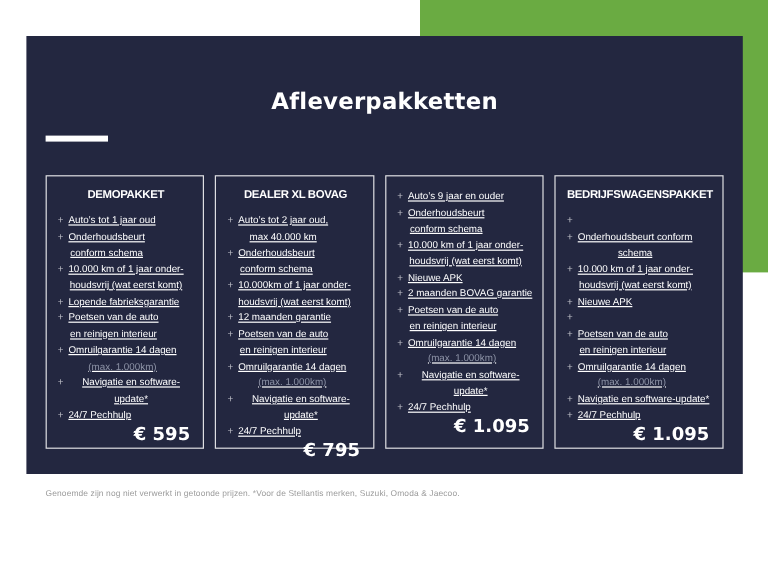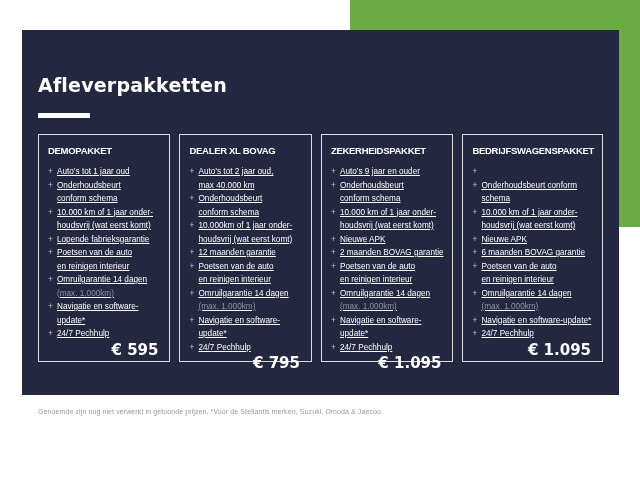--- a/index.html
+++ b/index.html
@@ -7,31 +7,31 @@
   body {
     position:relative; overflow:hidden; background:#ffffff;
     font-family:"Liberation Sans","DejaVu Sans",sans-serif;
   }
   .green-block {
     position:absolute; left:350px; top:0; width:290px; height:227px;
     background:#6aab42;
   }
   .panel {
     position:absolute; left:22px; top:30px; width:597px; height:365px;
-    background:#232740; padding:44px 16px 0 16px;
+    background:#232740; padding:44px 16px 0 16px;text-align:center;
   }
   .panel-title {
     color:#ffffff; font-size:19px; font-weight:bold; letter-spacing:0.2px;
     font-family:"DejaVu Sans","Liberation Sans",sans-serif;
   }
   .title-underline {
     width:52px; height:5px; background:#ffffff; margin-top:17px;
   }
   .cards {
-    display:flex; gap:9px; margin-top:16px; height:228px;
+    display:flex; gap:9px; margin-top:28px; height:228px;
   }
   .card {
     flex:1; border:1px solid rgba(255,255,255,0.85);
     padding:10px 8px 8px 9px; display:flex; flex-direction:column;
     color:#ffffff;
   }
   .card-title {
     font-size:9.5px; font-weight:bold; letter-spacing:-0.3px;
     white-space:nowrap; margin-bottom:9px; color:#ffffff;
   }
@@ -152,21 +152,20 @@
 
   <div class="item">
     <span class="plus">+</span>
     <span class="txt">24/7 Pechhulp</span>
   </div>
 </div>
     <div class="price">€ 795</div>
   </div>
 
   <div class="card">
-    <div class="card-title">ZEKERHEIDSPAKKET</div>
     <div class="items">
   <div class="item">
     <span class="plus">+</span>
     <span class="txt">Auto’s 9 jaar en ouder</span>
   </div>
 
   <div class="item">
     <span class="plus">+</span>
     <span class="txt">Onderhoudsbeurt
 conform schema</span>
@@ -231,21 +230,20 @@
 houdsvrij (wat eerst komt)</span>
   </div>
 
   <div class="item">
     <span class="plus">+</span>
     <span class="txt">Nieuwe APK</span>
   </div>
 
   <div class="item">
     <span class="plus">+</span>
-    <span class="txt">6 maanden BOVAG garantie</span>
   </div>
 
   <div class="item">
     <span class="plus">+</span>
     <span class="txt">Poetsen van de auto
 en reinigen interieur</span>
   </div>
 
   <div class="item">
     <span class="plus">+</span>

